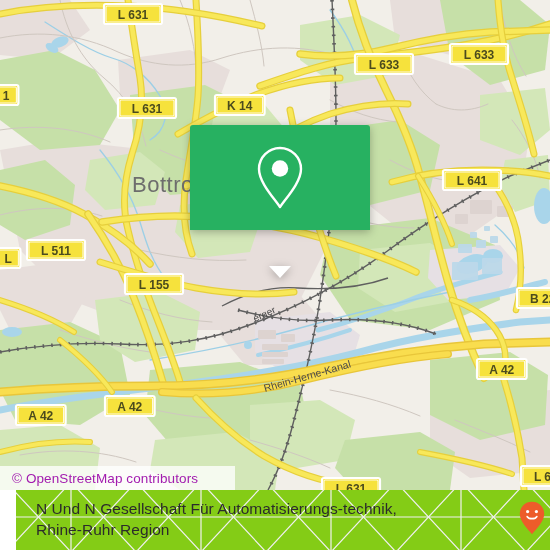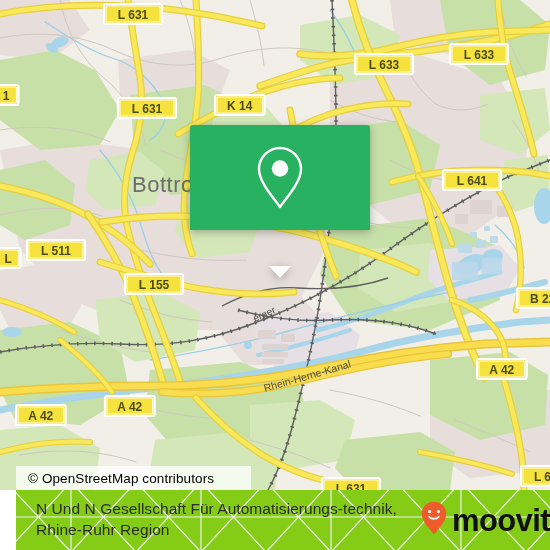--- a/index.html
+++ b/index.html
@@ -26,31 +26,31 @@
     left: 0; top: 0;
     width: 550px;
     height: 490px;
     overflow: hidden;
     background: #f2efe9;
   }
   #map svg { display: block; }
 
   .attribution {
     position: absolute;
-    left: 16px;
+    left: 0;
     top: 466px;
     height: 24px;
     width: 235px;
     background: rgba(255,255,255,0.78);
     display: flex;
     align-items: center;
     padding-left: 12px;
     box-sizing: border-box;
     font-size: 13.5px;
-    color: #000000;
+    color: #a21caf;
     letter-spacing: 0.1px;
     white-space: nowrap;
     z-index: 40;
   }
 
   
   .callout {
     position: absolute;
     left: 190px;
     top: 125px;
@@ -480,17 +480,16 @@
 
     <div class="brand">
       <span class="brand-mark">
         <svg width="26" height="34" viewBox="0 0 26 34">
           <path d="M13 0.8 C6.1 0.8 0.8 6.1 0.8 13 C0.8 20.6 9.2 28.6 13 33.2 C16.8 28.6 25.2 20.6 25.2 13 C25.2 6.1 19.9 0.8 13 0.8 Z" fill="#ed5c2a"></path>
           <circle cx="8.6" cy="10.6" r="1.6" fill="#ffffff"></circle>
           <circle cx="17.4" cy="10.6" r="1.6" fill="#ffffff"></circle>
           <path d="M8.2 15.6 C9.6 18.4 16.4 18.4 17.8 15.6" fill="none" stroke="#ffffff" stroke-width="1.7" stroke-linecap="round"></path>
         </svg>
       </span>
-      <span class="brand-word">moovit</span>
     </div>
   </div>
 
 </div>
 
 </body></html>

